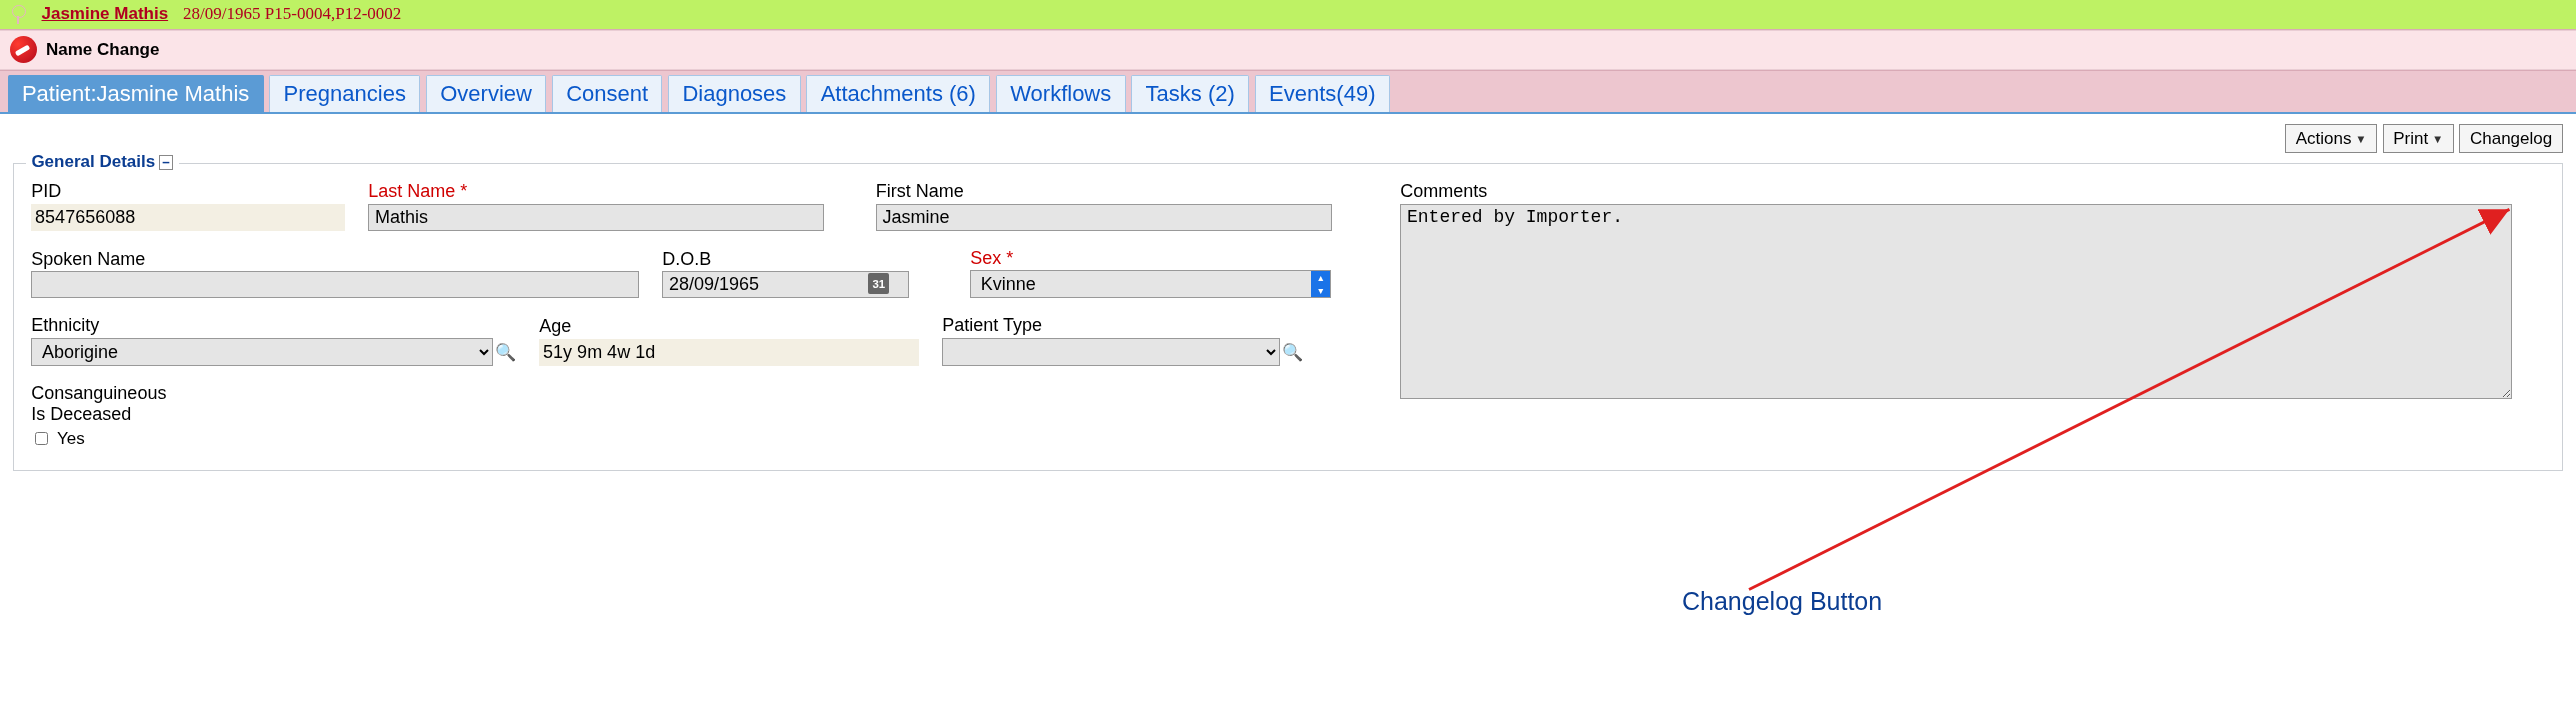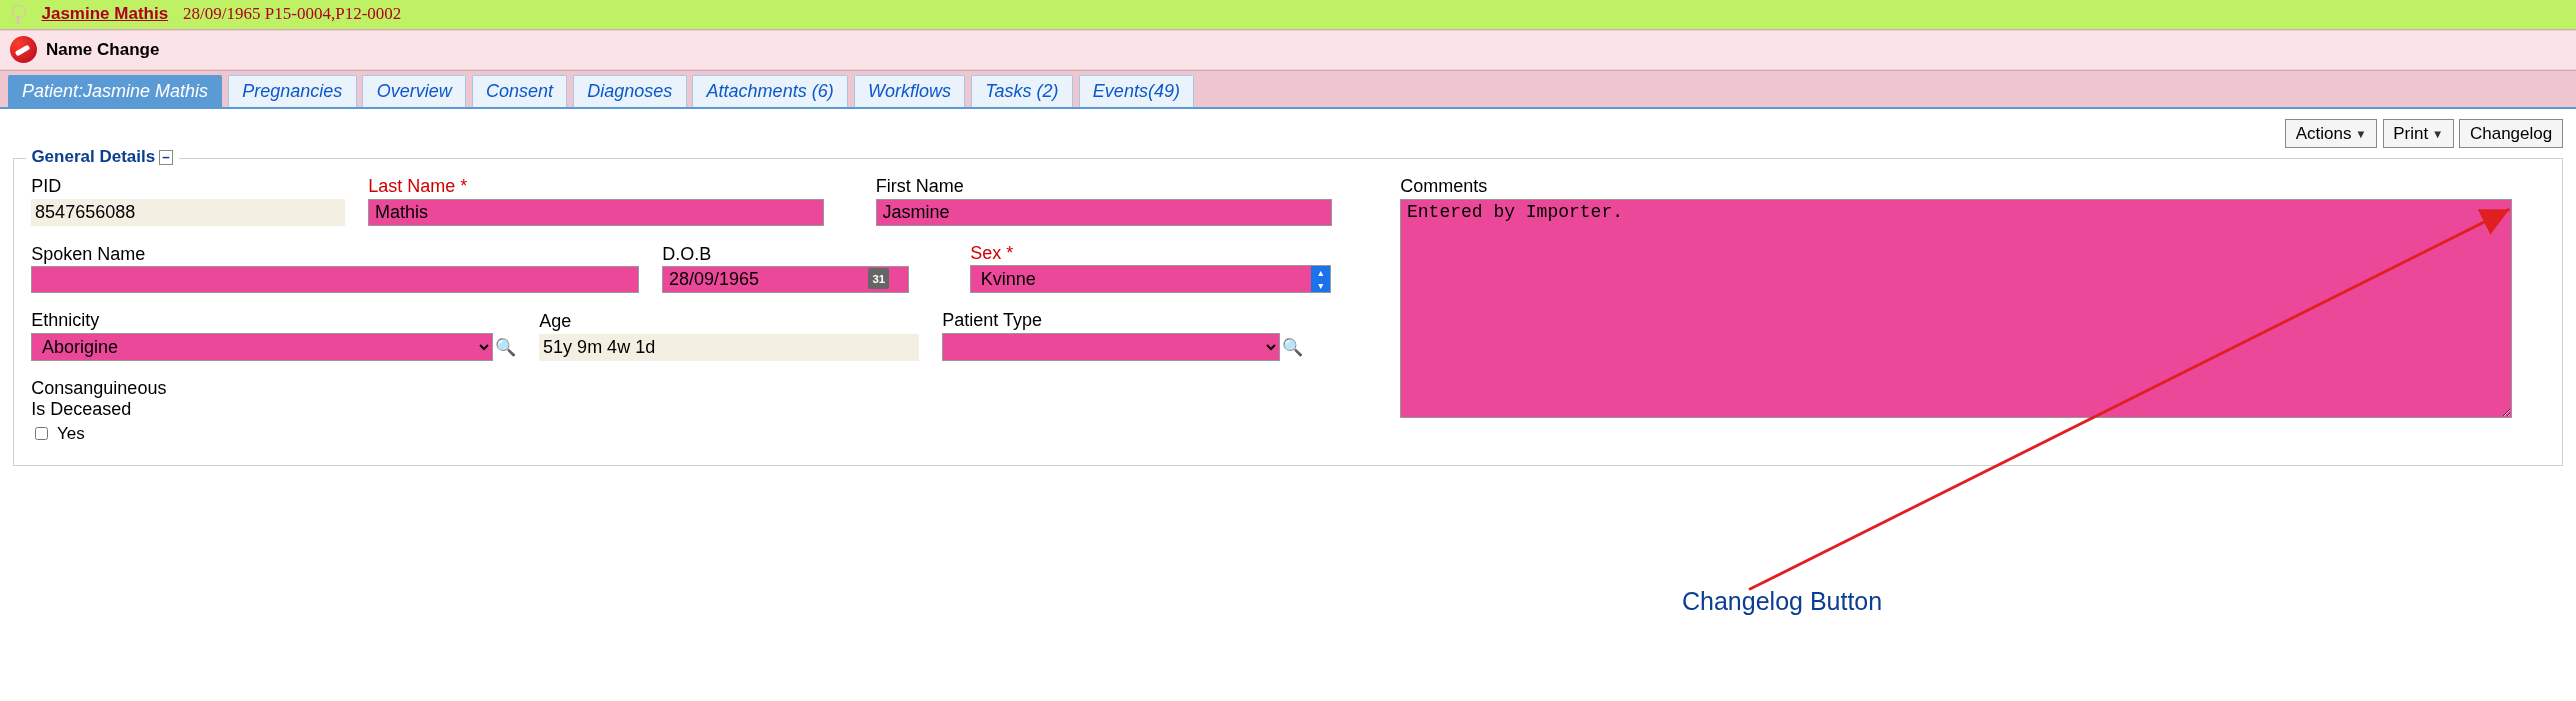--- a/index.html
+++ b/index.html
@@ -10,48 +10,48 @@
   .hdr1 .meta { color:#b00020;font-family:Liberation Serif, serif; }
   .gender-icon-f { display:inline-block; width:17px; height:21px; position:relative; }
   .gender-icon-f::before { content:""; position:absolute; top:1px; left:2.9px; width:11.4px; height:11.4px; border:1.9px solid #e7b4c2; border-radius:50%; }
   .gender-icon-f::after { content:""; position:absolute; top:12.4px; left:7.6px; width:1.9px; height:7.6px; background:#e7b4c2; }
   .hdr2 { background:#fbe4e8; border-top:1px solid #e9cdd4; border-bottom:1px solid #e9cdd4; padding:5.7px 9.5px; display:flex; align-items:center; gap:9.5px; }
   .warn-icon { width:27px; height:27px; border-radius:50%; background:radial-gradient(circle at 30% 30%, #ff3b30, #c1121f 80%); position:relative; }
   .warn-icon::after { content:""; position:absolute; left:5.7px; top:11.4px; width:15px; height:4.8px; background:#fff; border-radius:1.9px; transform:rotate(-30deg); }
   .hdr2 .lbl { font-weight:bold; }
   
   .tabrow { background:#edc6cf; border-top:1px solid #d9aab6; border-bottom:2.9px solid #5b9bd5; padding:3.8px 7.6px 0 7.6px; display:flex; gap:5.7px; align-items:stretch; }
-  .tab { background:#eaf2fb; color:#0a58ca; padding:4.8px 13.3px 5.7px; border:1px solid #a6c6e6; border-bottom:none; border-radius:1.9px 1.9px 0 0; cursor:pointer; font-size:18px;font-style:italic; }
+  .tab { background:#eaf2fb; color:#0a58ca; padding:4.8px 13.3px 5.7px; border:1px solid #a6c6e6; border-bottom:none; border-radius:1.9px 1.9px 0 0; cursor:pointer; font-size:22px; }
   .tab.active { background:#5b9bd5; color:#fff; border-color:#5b9bd5; }
   
   .actionbar { display:flex; justify-content:flex-end; gap:5.7px; padding:9.5px 13.3px 3.8px; }
   .btn { background:#f5f5f5; border:1px solid #888; padding:3.8px 9.5px; font-size:17px; cursor:pointer; display:flex; align-items:center; gap:3.8px; }
   .dd::after { content:"▼"; font-size:11.4px; color:#333; }
   
   .panel { margin:5.7px 13.3px; border:1px solid #ccd0d5; padding:13.3px 17px 7.6px; position:relative; }
   .panel-legend { position:absolute; top:-11.4px; left:11.4px; background:#fff; padding:0 5.7px; color:#0b3d91; font-weight:bold; display:flex; align-items:center; gap:3.8px; }
   .collapse-toggle { border:1px solid #888; background:#fff; width:14.3px; height:14.3px; display:inline-flex; align-items:center; justify-content:center; font-size:13.3px; line-height:1; cursor:pointer; }
   
   .formgrid { display:flex; gap:57px; align-items:flex-start; margin-top:3.8px; }
   .leftcol { flex:0 0 1312px; }
   .rightcol { flex:1; }
   .row { display:flex; gap:23px; margin-bottom:17px; align-items:flex-end; }
   .field { display:flex; flex-direction:column; gap:1.9px; }
   .flabel { font-size:18px; color:#000; }
   .flabel.req { color:#d00000; }
   .flabel.req::after { content:" *"; }
-  input[type=text], select, textarea { font-size:18px; padding:1.9px 5.7px; border:1px solid #999; background:#ec4899; font-family:inherit; }
+  input[type=text], select, textarea { font-size:18px; padding:1.9px 5.7px; border:1px solid #999; background:#e5e5e5; font-family:inherit; }
   input.readonly { background:#f3efe3; border:none; padding:2.9px 3.8px; }
   .dob-wrap { position:relative; }
   .cal-icon { position:absolute; right:20px; top:1.9px; width:21px; height:21px; background:#666; color:#fff; font-size:11.4px; font-weight:bold; display:flex; align-items:center; justify-content:center; border-radius:1.9px; }
   .sel-wrap { position:relative; }
   .blue-chips { position:absolute; right:1px; top:1px; width:19px; height:calc(100% - 1.9px); display:flex; flex-direction:column; }
   .blue-chips span { flex:1; background:#1a73e8; display:flex; align-items:center; justify-content:center; color:#fff; font-size:8.6px; }
   .lookup { font-size:17px; color:#555; margin-left:1.9px; cursor:pointer; }
-  textarea { width:1112px; height:219px; resize:both; font-family:"Courier New", monospace; }
+  textarea { width:1112px; height:195px; resize:both; font-family:"Courier New", monospace; }
   .checkrow { display:flex; align-items:center; gap:5.7px; margin-top:1.9px; }
   
   .anno-label { position:absolute; color:#0b3d91; font-weight:normal; font-size:25px; }
   .arrow-svg { position:absolute; top:0; left:0; pointer-events:none; }
 </style>
 </head>
 <body>
 
 <div class="hdr1">
   <span class="gender-icon-f"></span>

